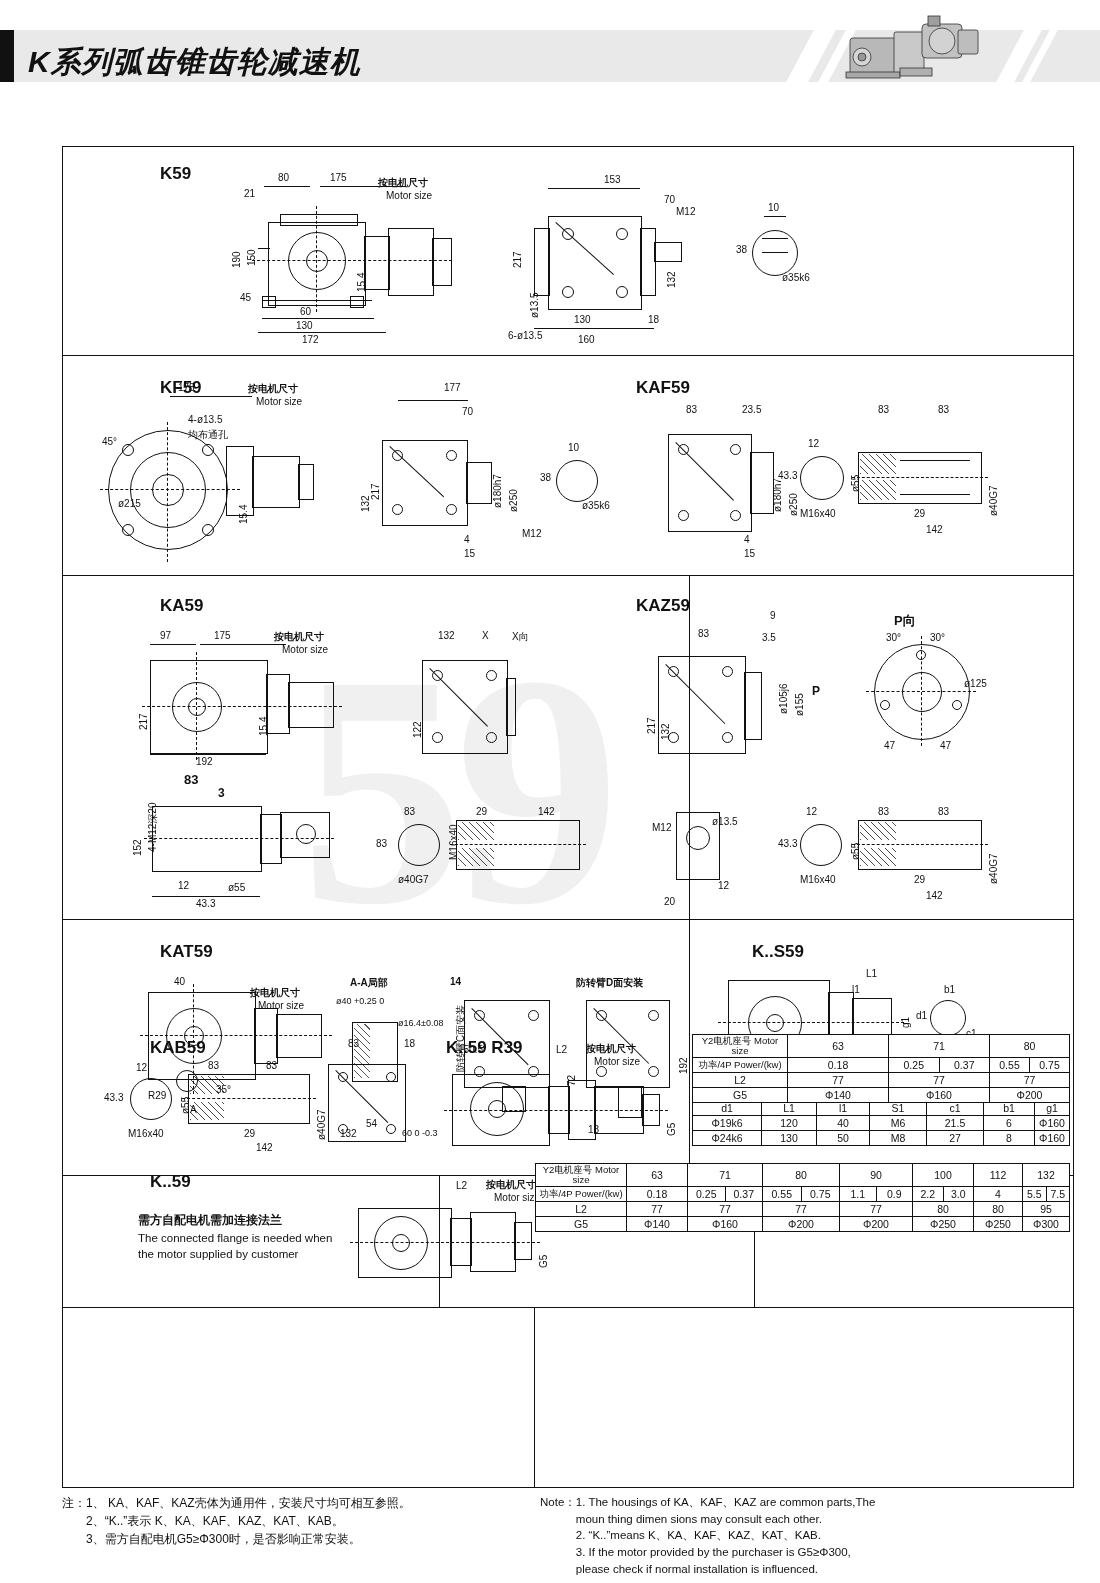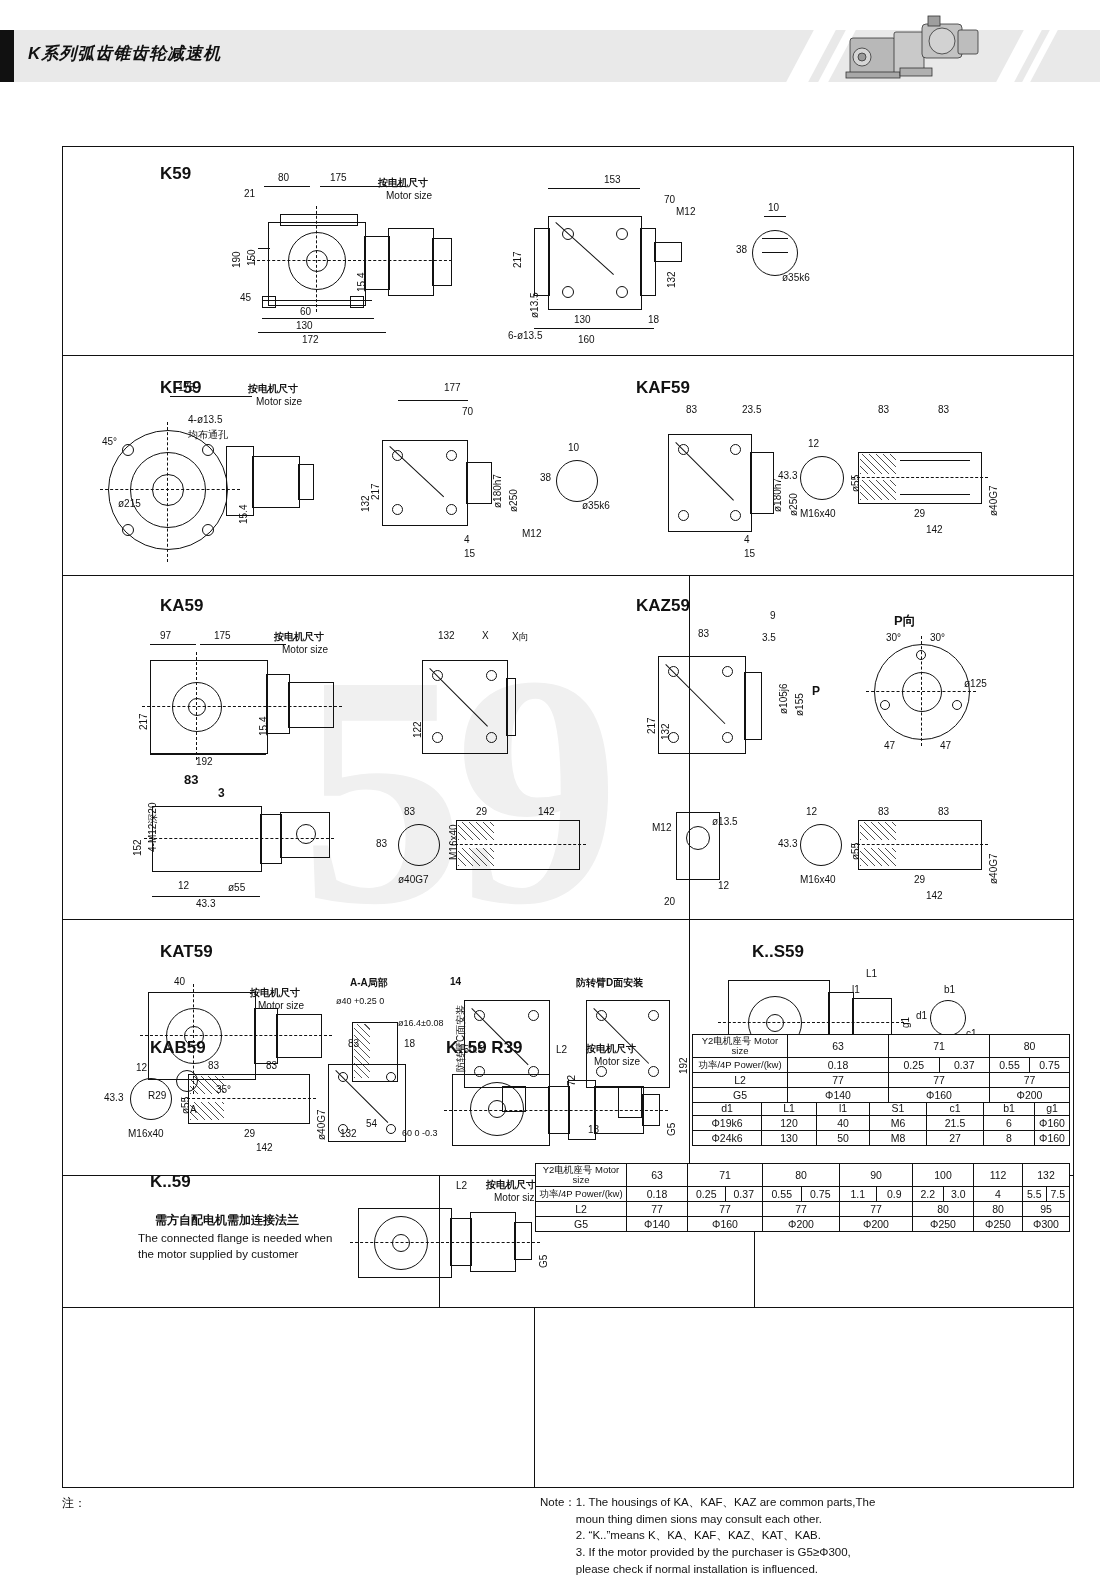--- a/index.html
+++ b/index.html
@@ -5,36 +5,36 @@
   html,body{margin:0;padding:0;}
   body{
     width:1100px;height:1583px;background:#ffffff;
     font-family:"Liberation Sans", sans-serif;
     color:#111;position:relative;overflow:hidden;
   }
   
   .header{position:absolute;left:0;top:0;width:1100px;height:96px;}
   .hdr-band{position:absolute;left:0;top:30px;width:1100px;height:52px;background:#e9e9e9;}
   .hdr-bar{position:absolute;left:0;top:30px;width:14px;height:52px;background:#111;}
-  .hdr-title{position:absolute;left:28px;top:42px;font-size:17px;font-weight:bold;font-style:italic;letter-spacing:1px;}
+  .hdr-title{position:absolute;left:28px;top:42px;font-size:30px;font-weight:bold;font-style:italic;letter-spacing:1px;}
   .hdr-slash{position:absolute;top:30px;height:52px;background:#ffffff;transform:skewX(-28deg);}
   .hdr-img{position:absolute;left:840px;top:10px;width:150px;height:82px;}
 
   
   .wm{position:absolute;left:300px;top:600px;font-size:330px;font-weight:bold;color:#f0f0f0;z-index:0;
       font-family:"Liberation Serif",serif;letter-spacing:-10px;}
 
   
   .frame{position:absolute;left:62px;top:146px;width:1010px;height:1340px;border:1px solid #111;z-index:2;background:transparent;}
   .hline{position:absolute;left:0;width:1010px;height:1px;background:#111;}
   .vline{position:absolute;width:1px;background:#111;}
 
   .sect-title{position:absolute;font-size:17px;font-weight:bold;z-index:4;}
   .lbl{position:absolute;font-size:10px;z-index:4;white-space:nowrap;}
-  .lbl.cn{font-size:10.5px;margin-left:17px;}
+  .lbl.cn{font-size:10.5px;}
   .lbl.b{font-weight:bold;}
   .vlbl{position:absolute;font-size:10px;z-index:4;white-space:nowrap;transform:rotate(-90deg);transform-origin:left top;}
 
   
   .box{position:absolute;border:1px solid #111;z-index:3;background:transparent;}
   .ln{position:absolute;background:#111;z-index:3;}
   .dash{position:absolute;z-index:3;border-top:1px dashed #111;}
   .dashv{position:absolute;z-index:3;border-left:1px dashed #111;}
   .dim{position:absolute;height:1px;background:#111;z-index:4;}
   .cir{position:absolute;border:1px solid #111;border-radius:50%;z-index:3;background:transparent;}
@@ -633,20 +633,25 @@
     <td>Φ250</td>
     <td>Φ300</td>
   </tr>
 </tbody>
   </table>
 
 <div class="notes">
   <div class="cn-col">
     <div style="display:flex">
       <span style="white-space:nowrap">注：</span>
+      <div>
+        <div>1、 KA、KAF、KAZ壳体为通用件，安装尺寸均可相互参照。</div>
+        <div>2、“K..”表示 K、KA、KAF、KAZ、KAT、KAB。</div>
+        <div>3、需方自配电机G5≥Φ300时，是否影响正常安装。</div>
+      </div>
     </div>
   </div>
   <div class="en-col">
     <div style="display:flex">
       <span style="white-space:nowrap">Note：</span>
       <div>
         <div>1.  The housings of KA、KAF、KAZ are common parts,The</div>
         <div>     moun thing dimen sions may consult each other.</div>
         <div>2. “K..”means K、KA、KAF、KAZ、KAT、KAB.</div>
         <div>3. If the motor provided by the purchaser is G5≥Φ300,</div>

